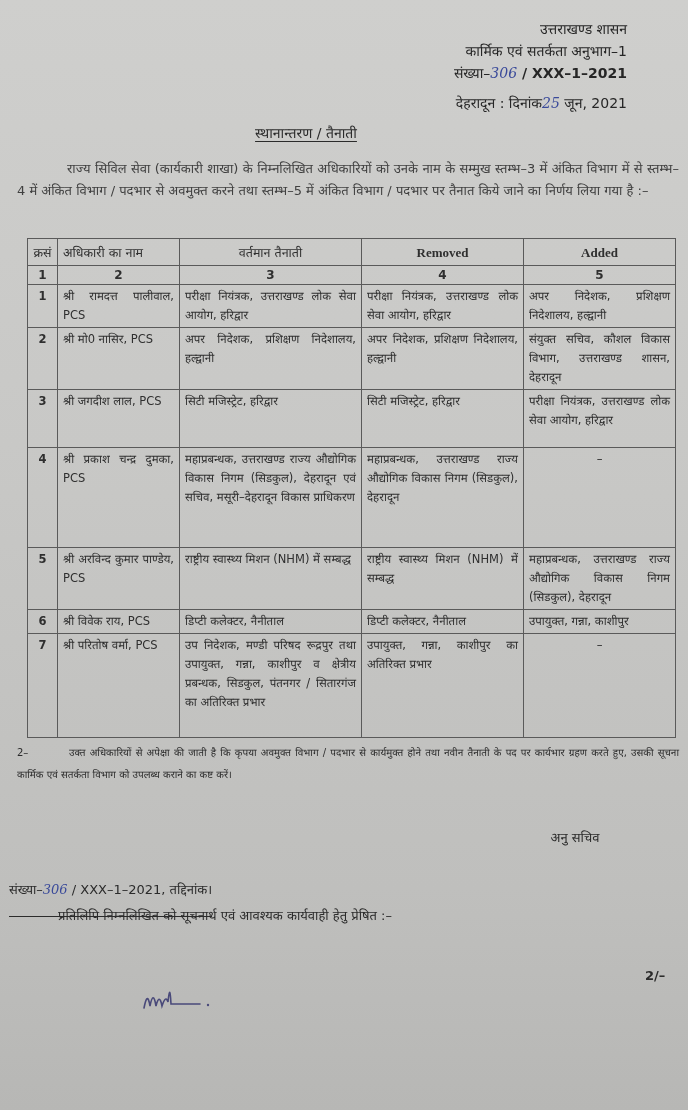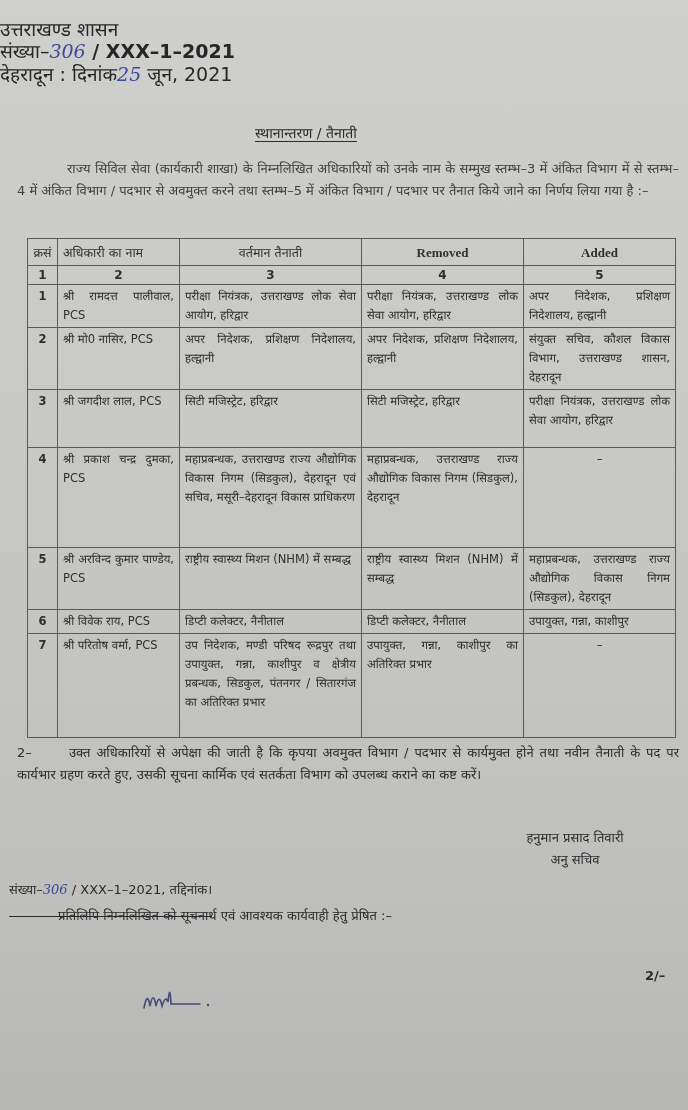--- a/index.html
+++ b/index.html
@@ -13,32 +13,32 @@
     font-family: "DejaVu Sans", "Liberation Sans", sans-serif;
     color: #2b2b2b;
     position: relative;
     overflow: hidden;
   }
   .header {
     position: absolute;
     left: 0;
     width: 627px;
     top: 18px;
-    text-align: left;
-    font-size: 19px;
+    text-align: right;
+    font-size: 14px;
     line-height: 22px;
     color: #262626;
   }
   .header .line { display: block; }
   .header .hw {
     font-family: "DejaVu Serif", serif;
     font-style: italic;
     color: #3a4a9a;
   }
-  .header .date-line { margin-top: 1px; }
+  .header .date-line { margin-top: 8px; }
   .subject {
     position: absolute;
     top: 123px;
     left: 0;
     width: 612px;
     text-align: center;
     font-size: 14px;
   }
   .subject span {
     text-decoration: underline;
@@ -94,21 +94,21 @@
   table.alloc td.sn {
     text-align: center;
     font-weight: bold;
   }
   table.alloc td.dash { text-align: center; }
   .para2 {
     position: absolute;
     top: 742px;
     left: 17px;
     width: 662px;
-    font-size: 13px;
+    font-size: 10px;
     line-height: 22px;
     text-align: justify;
   }
   .para2 .num { display: inline-block; width: 52px; }
   .signer {
     position: absolute;
     top: 827px;
     left: 490px;
     width: 170px;
     text-align: center;
@@ -156,20 +156,21 @@
     left: 140px;
     width: 100px;
     height: 40px;
   }
 </style>
 </head>
 <body>
 
 <div class="header">
   <span class="line">उत्तराखण्ड शासन</span>
+  <span class="line">कार्मिक एवं सतर्कता अनुभाग–1</span>
   <span class="line"><span>संख्या–</span><span class="hw">306</span><b> / XXX–1–2021</b></span>
   <span class="line date-line"><span>देहरादून : दिनांक</span><span class="hw">25</span><span> जून, 2021</span></span>
 </div>
 
 <div class="subject">
   <span>स्थानान्तरण / तैनाती</span>
 </div>
 
 <div class="para1">राज्य सिविल सेवा (कार्यकारी शाखा) के निम्नलिखित अधिकारियों को उनके नाम के सम्मुख स्तम्भ–3 में अंकित विभाग में से स्तम्भ–4 में अंकित विभाग / पदभार से अवमुक्त करने तथा स्तम्भ–5 में अंकित विभाग / पदभार पर तैनात किये जाने का निर्णय लिया गया है :–</div>
 
@@ -246,21 +247,20 @@
     <td class="dash">–</td>
   </tr>
 </tbody>
   </table>
 
 <div class="para2">
   <span class="num">2–</span><span>उक्त अधिकारियों से अपेक्षा की जाती है कि कृपया अवमुक्त विभाग / पदभार से कार्यमुक्त होने तथा नवीन तैनाती के पद पर कार्यभार ग्रहण करते हुए, उसकी सूचना कार्मिक एवं सतर्कता विभाग को उपलब्ध कराने का कष्ट करें।</span>
 </div>
 
 <div class="signer">
-  <div>हनुमान प्रसाद तिवारी</div>
   <div>अनु सचिव</div>
 </div>
 
 <div class="ref">
   <span>संख्या–</span><span class="hw">306</span><span> / XXX–1–2021, तद्दिनांक।</span>
 </div>
 
 <div class="copy-intro">प्रतिलिपि निम्नलिखित को सूचनार्थ एवं आवश्यक कार्यवाही हेतु प्रेषित :–</div>
 
 <div class="copy-list">

